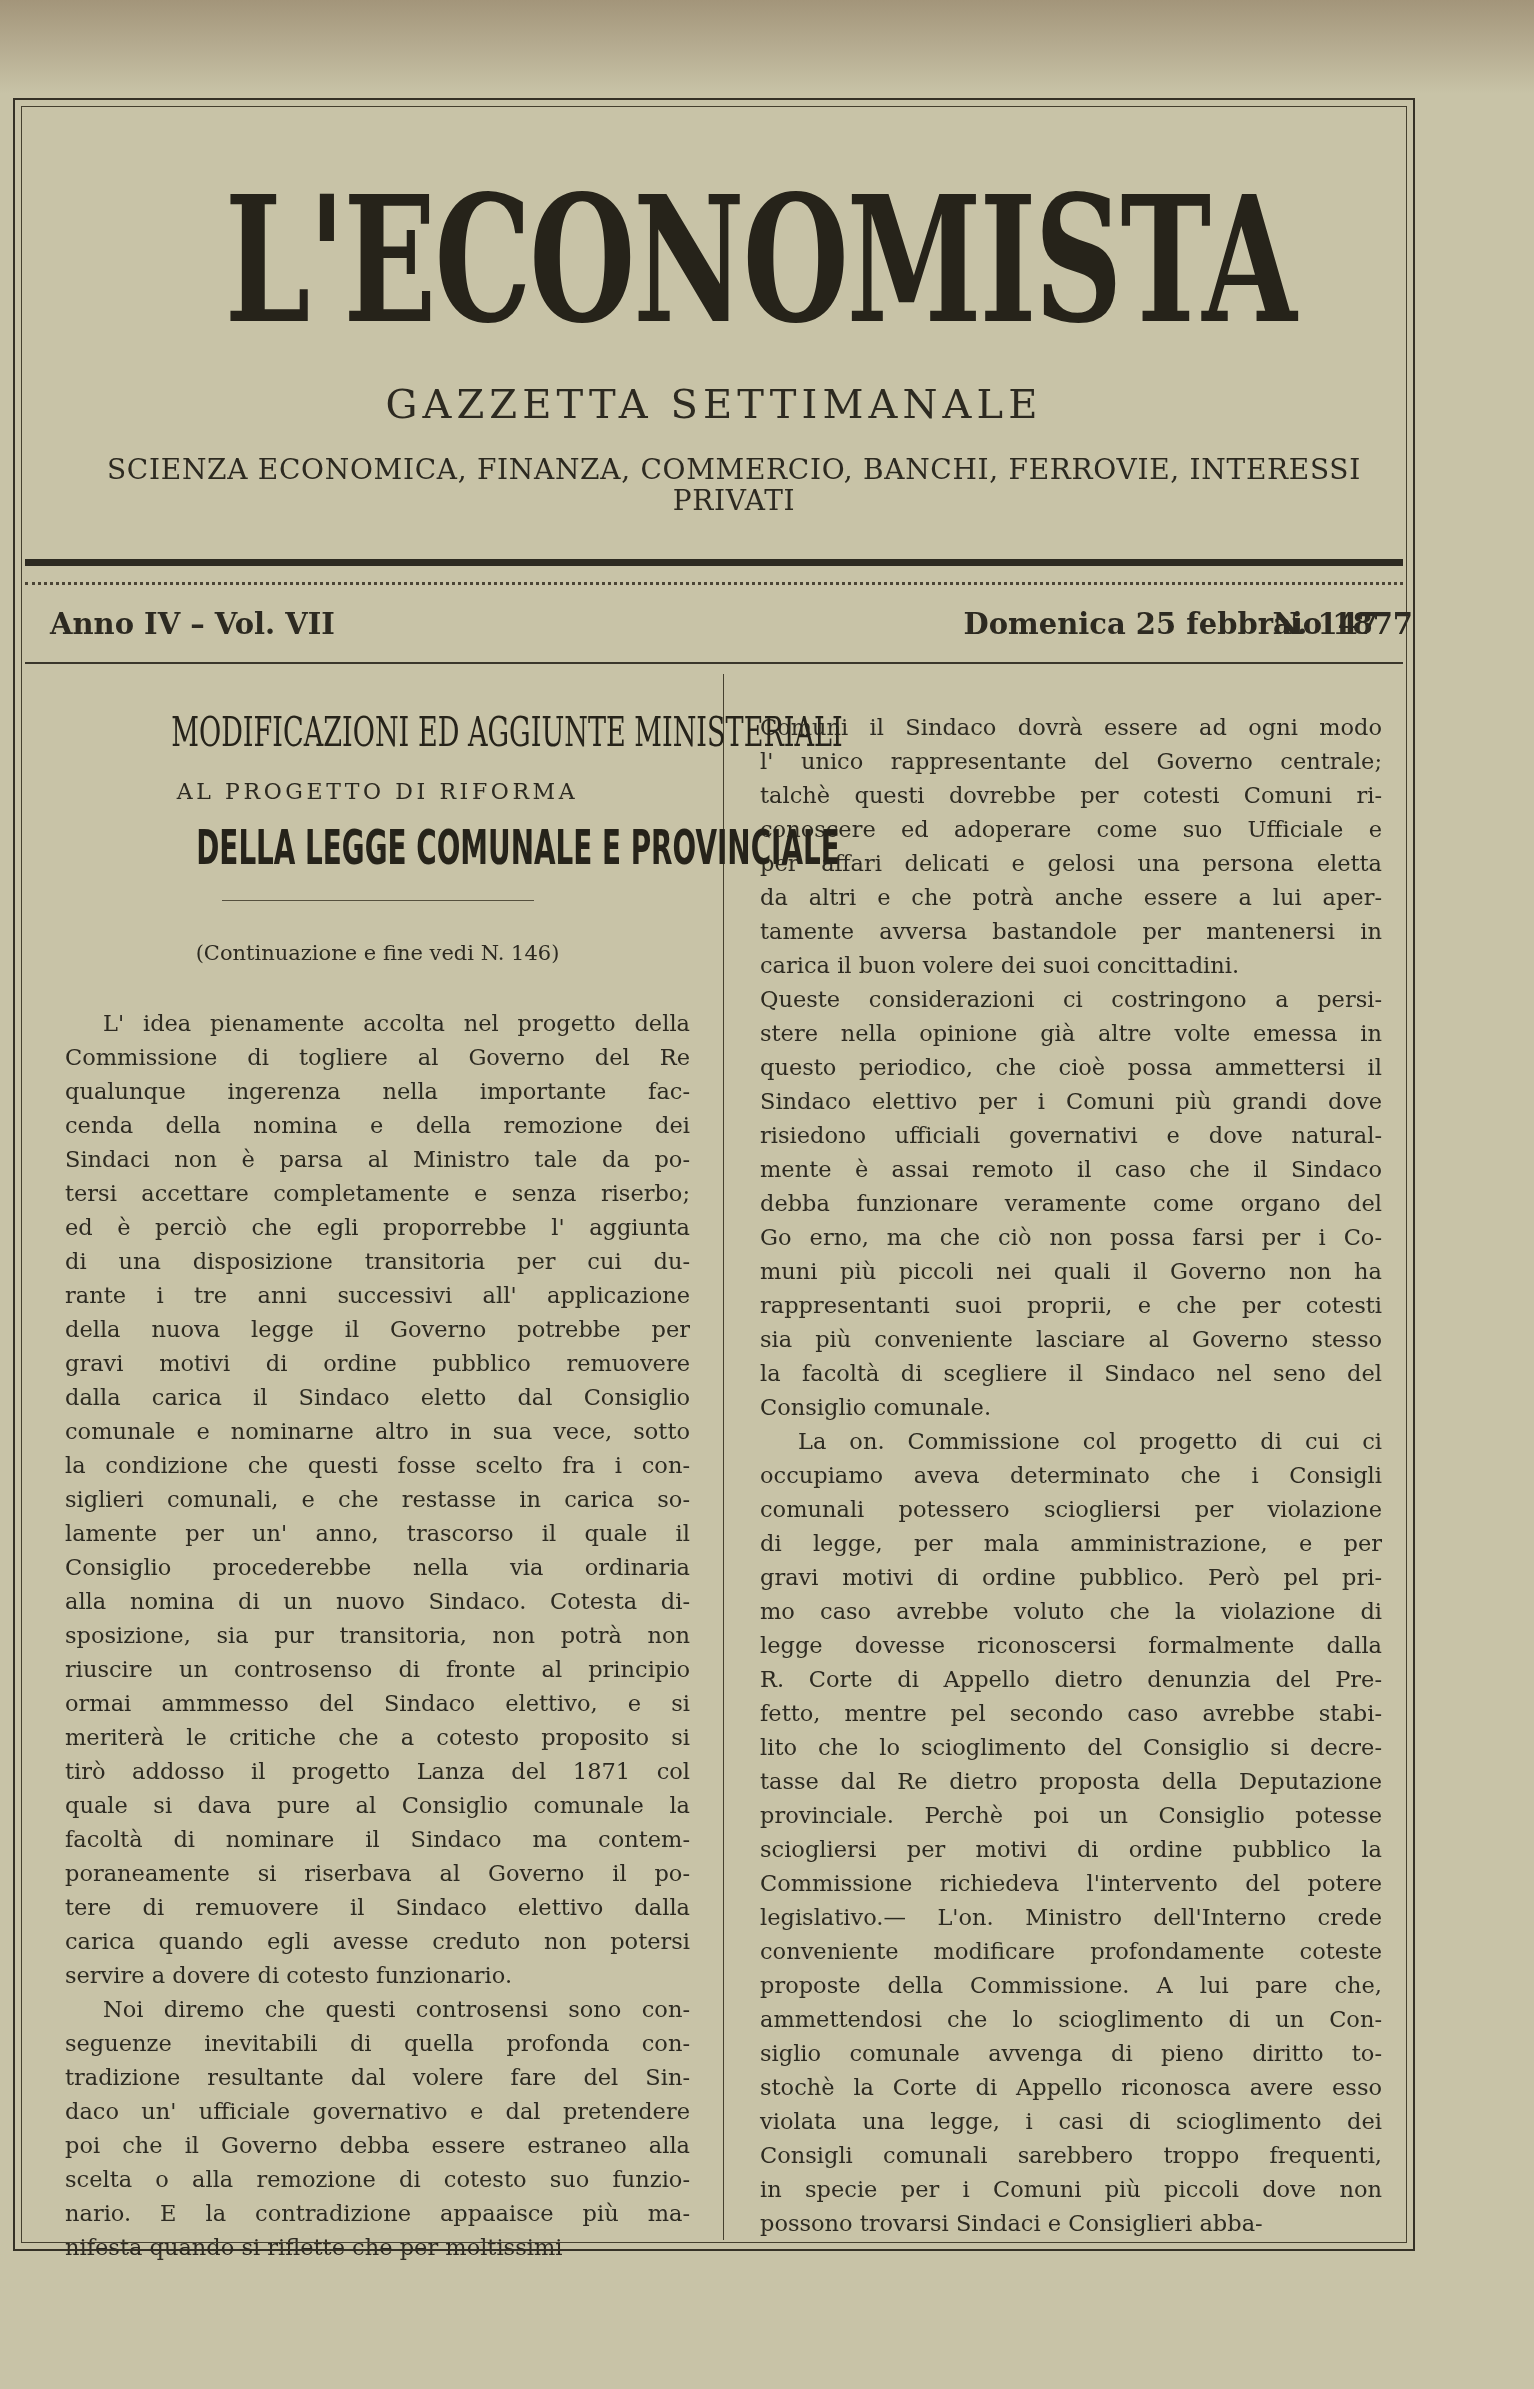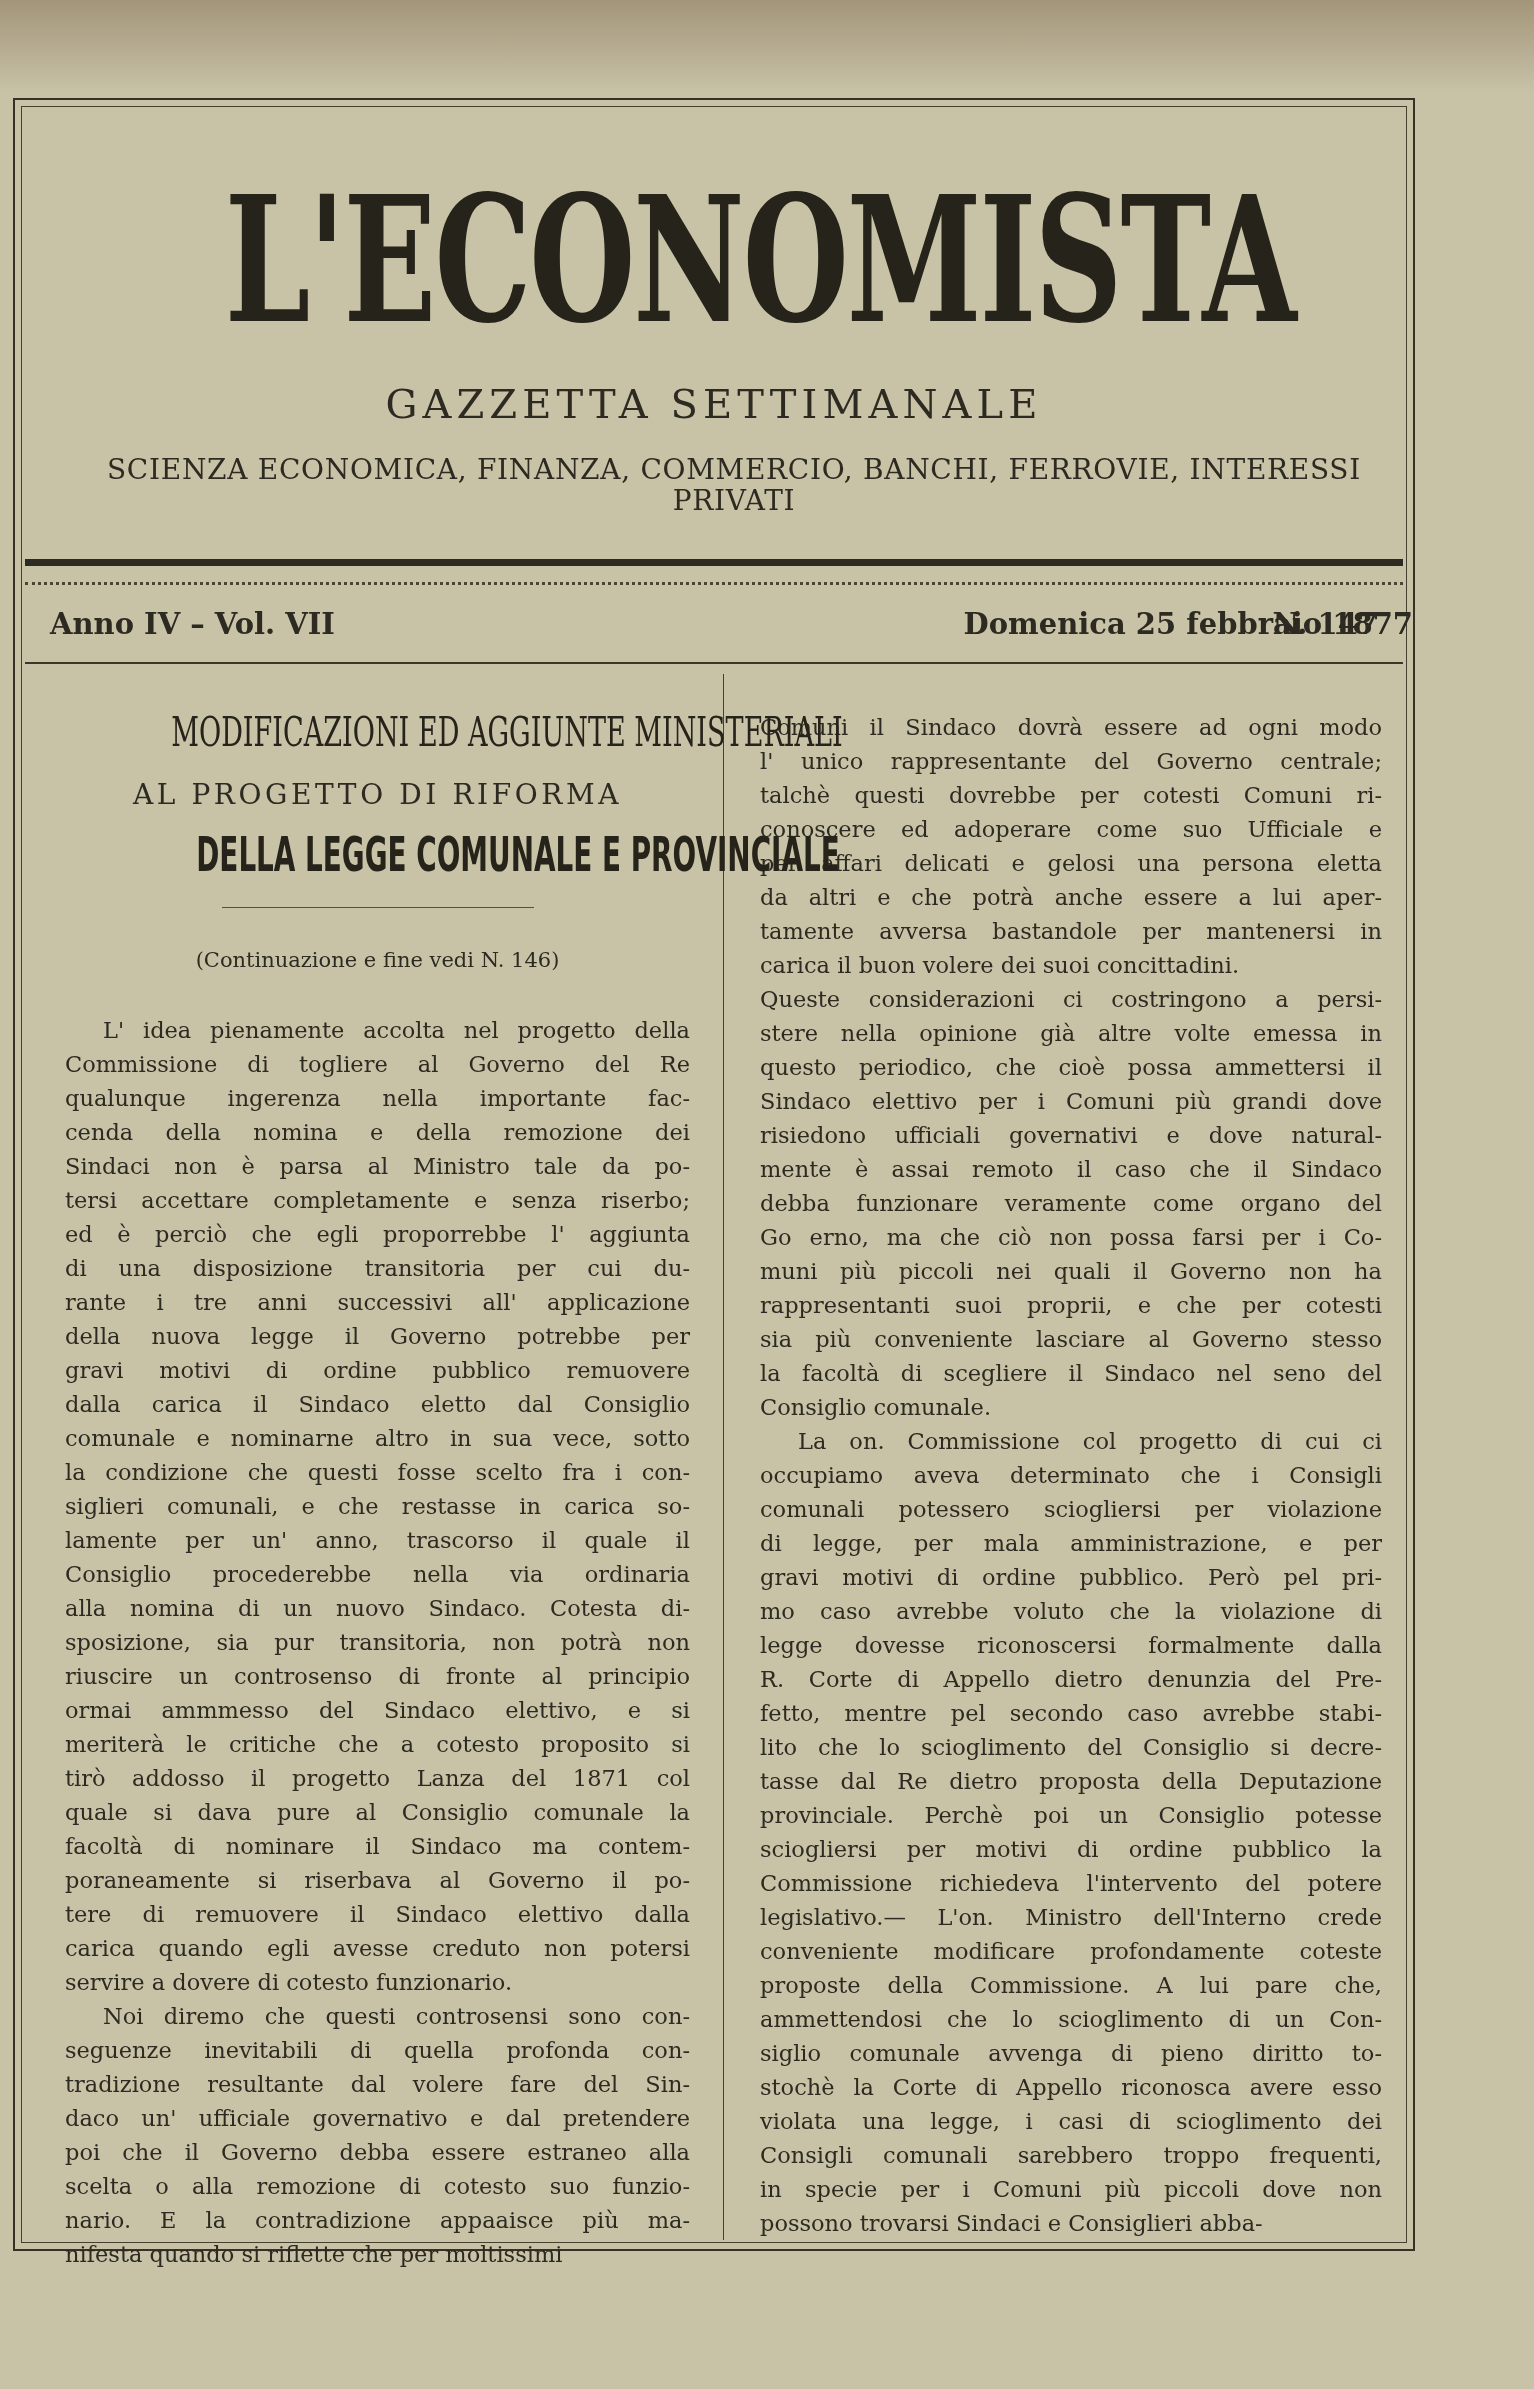--- a/index.html
+++ b/index.html
@@ -44,21 +44,21 @@
   .header-rule{border-top:2.2px solid #3a362b;margin:20.3px 10.2px 0;}
   .columns{display:flex;margin-top:10.2px;align-items:flex-start;}
   .col{box-sizing:border-box;font-size:22.5px;line-height:34px;}
   .col-left{width:708px;padding:0 33px 0 50px;}
   .col-right{width:688px;border-left:1.5px solid #45402f;padding:0 29px 0 36px;}
   .article-head{text-align:center;}
   .title-1{
     margin-top:36px;font-size:41px;line-height:1.1;white-space:nowrap;
     transform:scaleX(0.66);transform-origin:center;color:#26231a;
   }
-  .title-2{margin-top:25px;font-size:28px;line-height:1.1;letter-spacing:3.6px;}
+  .title-2{margin-top:25px;font-size:22px;line-height:1.1;letter-spacing:3.6px;}
   .title-3{
     margin-top:19px;font-family:"DejaVu Sans", sans-serif;font-weight:bold;
     font-size:48px;line-height:1;white-space:nowrap;
     transform:scaleX(0.58);transform-origin:center;color:#26231a;
   }
   .section-rule{width:312px;border-top:1.5px solid #55503e;margin:29px auto 0;}
   .continuation-note{margin-top:35px;font-size:21px;}
   .paragraphs{margin-top:36px;}
   .para .tline{
     text-align:justify;text-align-last:justify;-moz-text-align-last:justify;

